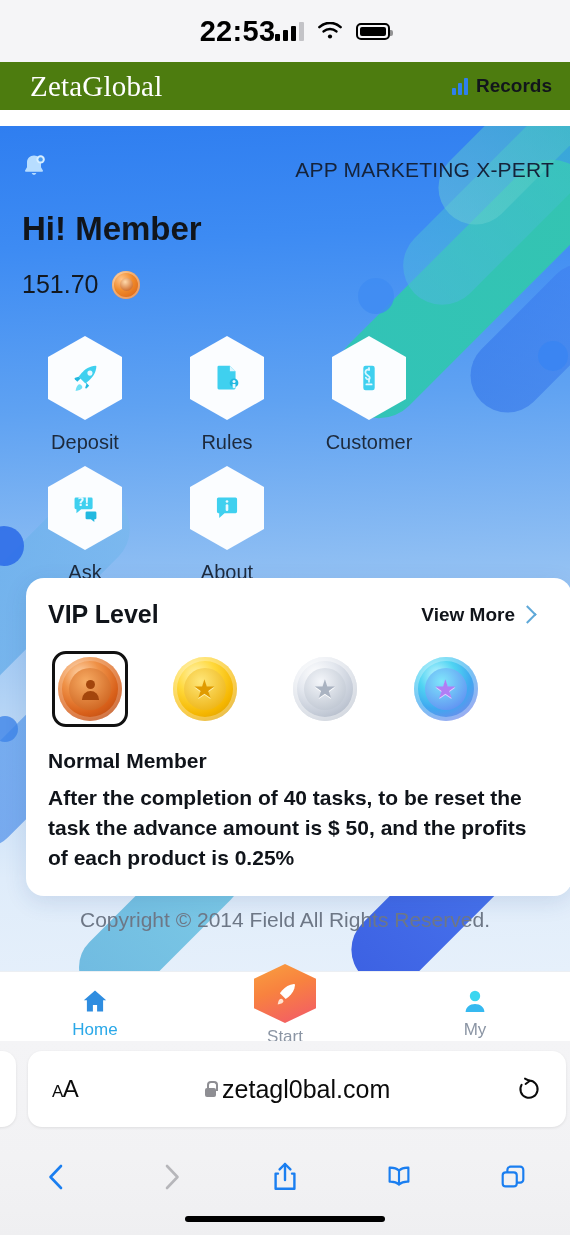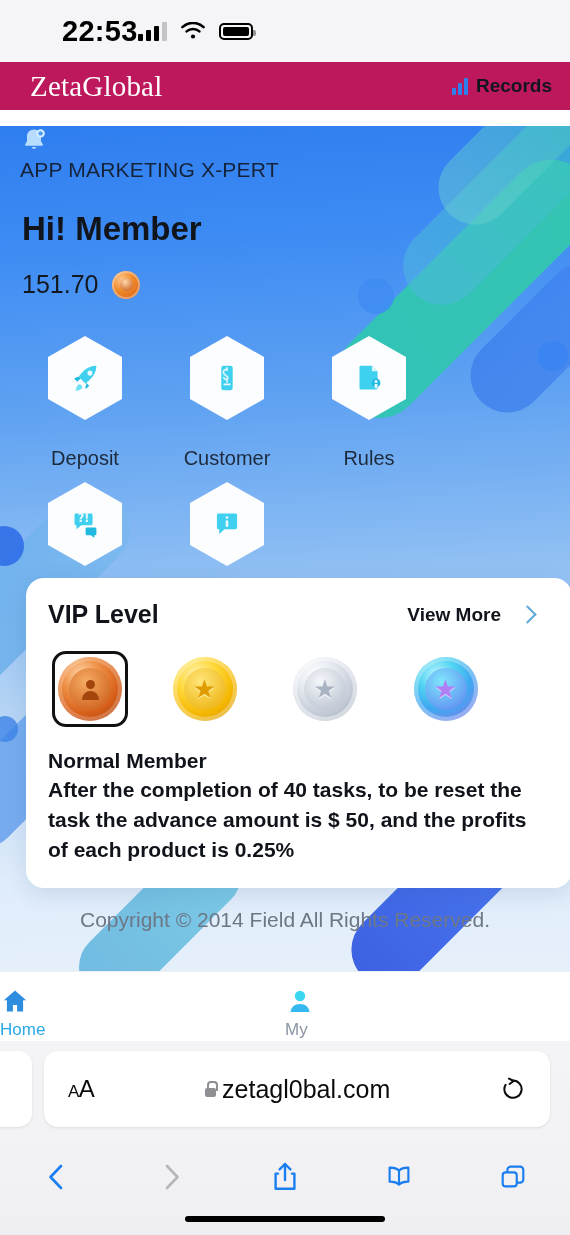--- a/index.html
+++ b/index.html
@@ -8,40 +8,40 @@
     font-family:"Liberation Sans", sans-serif;
     background:#ffffff;
     overflow:hidden;
     position:relative;
   }
 
   
   .statusbar{
     position:absolute; left:0; top:0; width:570px; height:62px;
     background:#f5f5f7;
-    display:flex; align-items:center; justify-content:flex-start;
+    display:flex; align-items:center; justify-content:center;
     padding:0 42px 0 62px;
   }
   .sb-time{ font-size:29px; font-weight:600; color:#000; letter-spacing:.3px; }
   .sb-right{ display:flex; align-items:center; gap:13px; }
   .sig{ display:flex; align-items:flex-end; gap:3px; height:19px; }
   .sig i{ display:block; width:5px; background:#000; border-radius:1px; }
   .sig i:nth-child(1){ height:7px; }
   .sig i:nth-child(2){ height:11px; }
   .sig i:nth-child(3){ height:15px; }
   .sig i:nth-child(4){ height:19px; background:#c3c3c7; }
   .batt{ width:34px; height:17px; border:2px solid #000; border-radius:5px; position:relative; padding:2px; }
   .batt::after{ content:""; position:absolute; right:-5px; top:5px; width:3px; height:6px;
     background:#000; border-radius:0 2px 2px 0; opacity:.4; }
   .batt span{ display:block; height:100%; width:100%; background:#000; border-radius:2px; }
 
   
   .navbar{
     position:absolute; left:0; top:62px; width:570px; height:48px;
-    background:#be185d;
+    background:#4d7c0f;
     display:flex; align-items:center; justify-content:space-between;
     padding:0 18px 0 30px;
   }
   .brand{ font-family:"Liberation Serif", serif; font-size:29px; color:#fff; letter-spacing:.2px; }
   .records{ display:flex; align-items:center; gap:8px; }
   .rec-bars{ display:flex; align-items:flex-end; gap:2px; height:17px; }
   .rec-bars i{ display:block; width:4px; background:#2f80ed; border-radius:1px; }
   .rec-bars i:nth-child(1){ height:7px; }
   .rec-bars i:nth-child(2){ height:12px; }
   .rec-bars i:nth-child(3){ height:17px; }
@@ -74,21 +74,21 @@
        background:linear-gradient(90deg,#2a52e0,#3b6cf0); opacity:.9; }
   .dot{ border-radius:50%; }
   .d1{ width:36px; height:36px; left:358px; top:152px; background:#3f8cf2; opacity:.85; }
   .d2{ width:30px; height:30px; left:538px; top:215px; background:#3a85f2; opacity:.9; }
   .d3{ width:36px; height:36px; left:528px; top:665px; background:#3f8cf2; opacity:.85; }
   .d4{ width:40px; height:40px; left:-16px; top:400px; background:#2f6ee8; opacity:.9; }
   .d5{ width:26px; height:26px; left:-8px; top:590px; background:#3f84e8; opacity:.8; }
 
   
   .apphead{ position:absolute; left:0; top:0; width:570px; height:56px;
-    display:flex; align-items:flex-start; justify-content:space-between; padding:0 16px 0 20px;flex-direction:column; }
+    display:flex; align-items:flex-end; justify-content:space-between; padding:0 16px 0 20px; }
   .bell{ width:30px; height:30px; position:relative; }
   .tagline{ font-size:21px; color:#15233a; letter-spacing:.2px; }
 
   .welcome{ position:absolute; left:22px; top:84px; font-size:33px; font-weight:bold; color:#11151b; }
   .balrow{ position:absolute; left:22px; top:144px; display:flex; align-items:center; gap:14px; }
   .balance{ font-size:25px; color:#13181f; }
   .coin{ width:28px; height:28px; border-radius:50%;
     background:radial-gradient(circle at 34% 30%,#ffc48a 0%,#f08a2a 42%,#d2560f 100%);
     box-shadow:inset 0 0 0 2px rgba(255,255,255,.35);
     display:flex; align-items:center; justify-content:center; }
@@ -97,31 +97,31 @@
 
   
   .grid{ position:absolute; left:0; top:210px; width:570px;
     display:flex; flex-wrap:wrap; padding:0 14px; }
   .cell{ width:142px; display:flex; flex-direction:column; align-items:center; margin-bottom:12px; }
   .hex{ width:74px; height:84px; background:#fbfdff;
     clip-path:polygon(50% 0%,100% 25%,100% 75%,50% 100%,0% 75%,0% 25%);
     display:flex; align-items:center; justify-content:center;
     filter:drop-shadow(0 3px 4px rgba(20,60,130,.18)); }
   .hex svg{ width:38px; height:38px; display:block; }
-  .cell .lbl{ margin-top:27px; font-size:20px; color:#1d2a3c; }
+  .cell .lbl{ margin-top:11px; font-size:20px; color:#1d2a3c; }
 
   
   .vipcard{
     position:absolute; left:26px; top:452px; width:546px;
     background:#fff; border-radius:18px; padding:22px 38px 24px 22px;
     box-shadow:0 6px 22px rgba(30,70,140,.13);
   }
   .viphead{ display:flex; align-items:center; justify-content:space-between; }
   .viptitle{ font-size:25px; font-weight:bold; color:#10141a; }
-  .viewmore{ display:flex; align-items:center; gap:16px;text-align:right; }
+  .viewmore{ display:flex; align-items:center; gap:2px;text-align:right; }
   .viewmore span{ font-size:19px; font-weight:bold; color:#10141a; }
   .chev{ width:13px; height:13px; border-right:2.6px solid #5fa8d8; border-top:2.6px solid #5fa8d8;
     transform:rotate(45deg); margin-left:4px; }
   .badges{ display:flex; align-items:center; margin-top:22px; padding-left:4px; }
   .bslot{ width:132px; display:flex; align-items:center; justify-content:flex-start; }
   .bsel{ width:76px; height:76px; border:3px solid #111; border-radius:14px;
     display:flex; align-items:center; justify-content:center; }
   .medal{ width:64px; height:64px; border-radius:50%; display:flex; align-items:center; justify-content:center;
     position:relative; }
   .m-bronze{ background:radial-gradient(circle at 36% 28%,#ffd6ad 0%,#ef9248 30%,#d8601a 62%,#a8390a 100%);
@@ -140,43 +140,43 @@
   .star{ color:#fff; font-size:26px; line-height:1; }
   .m-gold .star{ color:#e09b00; text-shadow:0 1px 0 #fff4b8; }
   .m-silver .star{ color:#aab3c1; text-shadow:0 1px 0 #fff; }
   .m-plat .star{ color:#b07ef5; text-shadow:0 1px 0 #e5d2ff; }
   .person{ width:19px; height:19px; position:relative; }
   .person::before{ content:""; position:absolute; left:5px; top:0; width:9px; height:9px; border-radius:50%;
     background:#a3450c; }
   .person::after{ content:""; position:absolute; left:1px; top:11px; width:17px; height:9px;
     border-radius:9px 9px 0 0; background:#a3450c; }
   .viptier{ margin-top:22px; font-size:21px; font-weight:bold; color:#10141a; }
-  .vipdesc{ margin-top:2px; font-size:21px; font-weight:bold; color:#10141a; line-height:1.42; }
+  .vipdesc{ margin-top:10px; font-size:21px; font-weight:bold; color:#10141a; line-height:1.42; }
 
   .copyright{ position:absolute; left:0; top:782px; width:570px; text-align:center;
     font-size:21px; color:#6d7786; }
 
   
   .tabbar{ position:absolute; left:0; top:971px; width:570px; height:76px;
     background:#fff; border-top:1px solid #eceff3; display:flex; }
-  .tab{ flex:1; display:flex; flex-direction:column; align-items:flex-start; padding-top:14px; }
+  .tab{ flex:1; display:flex; flex-direction:column; align-items:center; padding-top:14px; }
   .tab .tlbl{ font-size:17px; margin-top:4px; color:#8b95a4; }
   .tab.active .tlbl{ color:#2aa8e8; }
   .hexbtn{ width:62px; height:70px; margin-top:-22px;
     background:linear-gradient(160deg,#f9a03f 0%,#f8823f 42%,#f2586b 100%);
     clip-path:polygon(50% 0%,100% 25%,100% 75%,50% 100%,0% 75%,0% 25%);
     display:flex; align-items:center; justify-content:center; }
   .hexbtn svg{ width:30px; height:30px; }
 
   
   .safari{
     position:absolute; left:0; top:1041px; width:570px; height:194px;
     background:linear-gradient(180deg,#f4f4f6 0%,#f2f2f4 60%,#efeff1 100%);
   }
-  .tabstrip{ position:absolute; left:0; top:10px; width:570px; height:76px; display:flex; align-items:center; gap:12px; padding:0 20px; }
+  .tabstrip{ position:absolute; left:0; top:10px; width:570px; height:76px; display:flex; align-items:center; gap:12px; padding:0 4px; }
   .tabcard{ height:76px; border-radius:14px; background:#fff; box-shadow:0 1px 3px rgba(0,0,0,.09); }
   .tabcard.side{ width:52px; margin-left:-40px; }
   .tabcard.main{ flex:1; display:flex; align-items:center; justify-content:space-between; padding:0 24px; }
   .aa{ font-size:24px; color:#0b0b0b; letter-spacing:-.5px; }
   .aa small{ font-size:17px; }
   .urlwrap{ display:flex; align-items:center; gap:5px; }
   .lock{ width:13px; height:16px; position:relative; }
   .lock::before{ content:""; position:absolute; left:1px; bottom:0; width:11px; height:9px; border-radius:2px; background:#8e8e93; }
   .lock::after{ content:""; position:absolute; left:3px; top:0; width:7px; height:8px;
     border:2px solid #8e8e93; border-bottom:none; border-radius:4px 4px 0 0; }
@@ -272,40 +272,40 @@
           <path d="M12.2 27.8c-1.6 1.6-2 5.8-2 5.8s4.2-.4 5.8-2a2.7 2.7 0 1 0-3.8-3.8z" fill="#6fe0f5"></path>
         </svg>
       </div>
       <div class="lbl">Deposit</div>
     </div>
 
 
     <div class="cell">
       <div class="hex">
         <svg viewBox="0 0 40 40">
-          <rect x="14" y="7" width="12" height="26" rx="2.4" fill="#3fd0ef"></rect>
-          <path d="M20 11c-2.2 0-3.8 1.4-3.8 3.3 0 3 4.6 3.2 4.6 5.4 0 1-.8 1.7-1.9 1.7-1.2 0-2-.7-2.2-1.8" stroke="#d9f6ff" stroke-width="1.9" fill="none" stroke-linecap="round"></path>
-          <path d="M20 9.4v2.2M20 21.6v2.4" stroke="#d9f6ff" stroke-width="1.9" stroke-linecap="round"></path>
-          <path d="M17.2 26.8h5.6" stroke="#eaf9ff" stroke-width="1.8" stroke-linecap="round"></path>
-        </svg>
-      </div>
-      <div class="lbl">Customer</div>
-    </div>
-
-    <div class="cell">
-      <div class="hex">
-        <svg viewBox="0 0 40 40">
           <path d="M10 8.4A1.4 1.4 0 0 1 11.4 7H23l6 6v17.6a1.4 1.4 0 0 1-1.4 1.4H11.4A1.4 1.4 0 0 1 10 30.6z" fill="#3fd0ef"></path>
           <path d="M23 7l6 6h-6z" fill="#d9f6ff"></path>
           <circle cx="27.4" cy="25.2" r="4.6" fill="#22b9e0"></circle>
           <circle cx="27.4" cy="23.6" r="1.6" fill="#eaf9ff"></circle>
           <path d="M25.9 26.4h3v3.4l-1.5 1.2-1.5-1.2z" fill="#eaf9ff"></path>
         </svg>
       </div>
       <div class="lbl">Rules</div>
+    </div>
+
+    <div class="cell">
+      <div class="hex">
+        <svg viewBox="0 0 40 40">
+          <rect x="14" y="7" width="12" height="26" rx="2.4" fill="#3fd0ef"></rect>
+          <path d="M20 11c-2.2 0-3.8 1.4-3.8 3.3 0 3 4.6 3.2 4.6 5.4 0 1-.8 1.7-1.9 1.7-1.2 0-2-.7-2.2-1.8" stroke="#d9f6ff" stroke-width="1.9" fill="none" stroke-linecap="round"></path>
+          <path d="M20 9.4v2.2M20 21.6v2.4" stroke="#d9f6ff" stroke-width="1.9" stroke-linecap="round"></path>
+          <path d="M17.2 26.8h5.6" stroke="#eaf9ff" stroke-width="1.8" stroke-linecap="round"></path>
+        </svg>
+      </div>
+      <div class="lbl">Customer</div>
     </div>
 
     <div class="cell">
       <div class="hex">
         <svg viewBox="0 0 40 40">
           <path d="M9 10.4A1.4 1.4 0 0 1 10.4 9h16.2a1.4 1.4 0 0 1 1.4 1.4v9.4a1.4 1.4 0 0 1-1.4 1.4H16l-5 4.2v-4.2h-.6a1.4 1.4 0 0 1-1.4-1.4z" fill="#3fd0ef"></path>
           <text x="18.5" y="18.4" font-family="DejaVu Sans, sans-serif" font-size="12" font-weight="bold" fill="#eaf9ff" text-anchor="middle">?!</text>
           <path d="M22 23.6h8.6a1.4 1.4 0 0 1 1.4 1.4v5.4a1.4 1.4 0 0 1-1.4 1.4h-.8v3l-3.6-3H22a1.4 1.4 0 0 1-1.4-1.4V25a1.4 1.4 0 0 1 1.4-1.4z" fill="#22b9e0"></path>
         </svg>
       </div>
@@ -375,20 +375,29 @@
 </div>
 
 <div class="tabbar">
   <div class="tab active">
     <svg width="30" height="30" viewBox="0 0 30 30">
       <path d="M15 4.6 3.8 14.2h3.1v11.2h6V19h4.2v6.4h6V14.2h3.1z" fill="#2f8de0"></path>
     </svg>
     <div class="tlbl">Home</div>
   </div>
   <div class="tab">
+    <div class="hexbtn">
+      <svg viewBox="0 0 30 30">
+        <path d="M24 5c-4.8.4-8.8 2.8-11.7 6.3l-2.4 3 5.8 5.8 3-2.4C22.2 14.8 24.6 10.8 25 6a1 1 0 0 0-1-1z" fill="#fff"></path>
+        <path d="M9.5 20.6c-1.3 1.3-1.7 4.8-1.7 4.8s3.5-.4 4.8-1.7a2.2 2.2 0 1 0-3.1-3.1z" fill="#ffe4d2"></path>
+      </svg>
+    </div>
+    <div class="tlbl">Start</div>
+  </div>
+  <div class="tab">
     <svg width="30" height="30" viewBox="0 0 30 30">
       <circle cx="15" cy="10" r="5.2" fill="#3bd6f0"></circle>
       <path d="M5.6 26c0-4.8 4.2-8.1 9.4-8.1s9.4 3.3 9.4 8.1z" fill="#36b9f0"></path>
     </svg>
     <div class="tlbl">My</div>
   </div>
 </div>
 
 <div class="safari">
   <div class="tabstrip">

